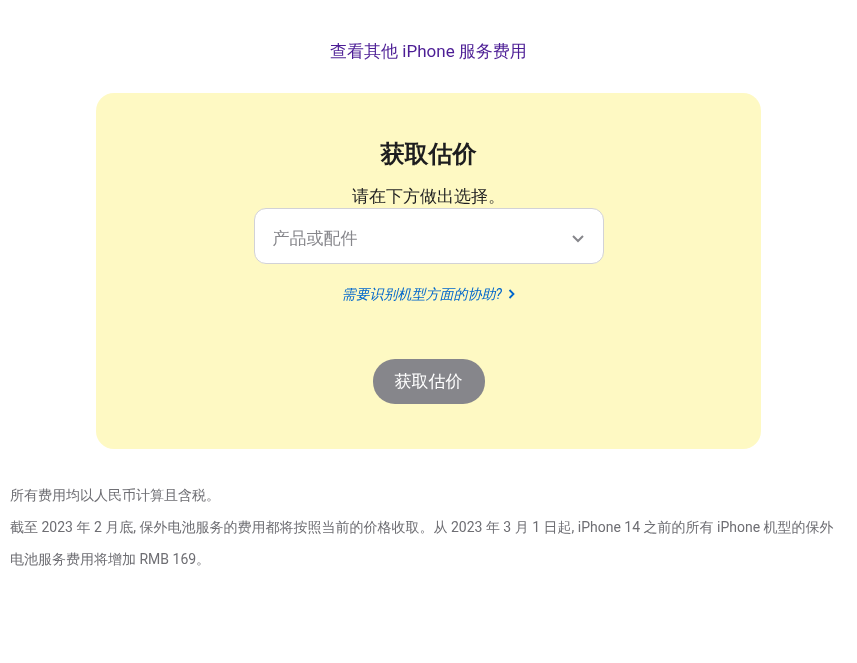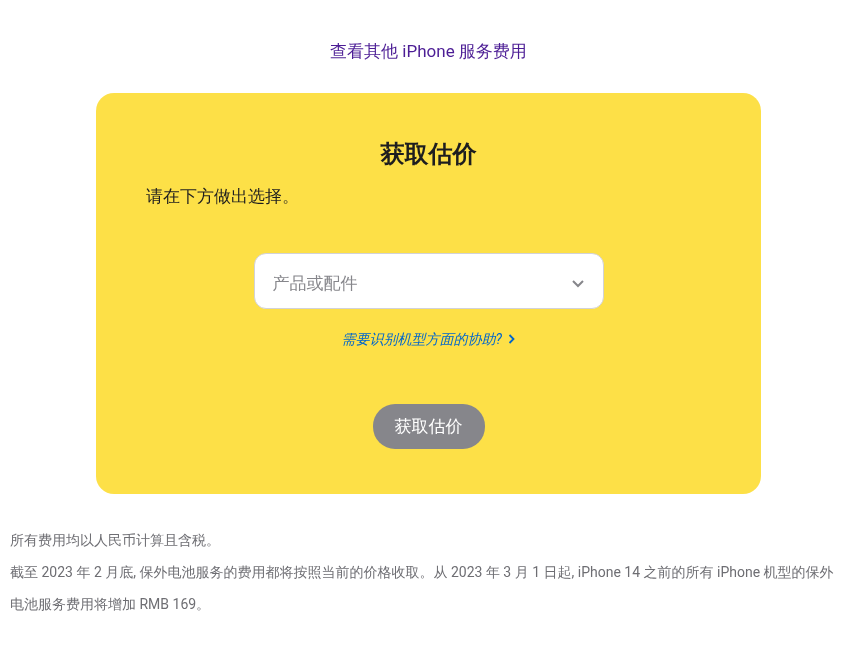--- a/index.html
+++ b/index.html
@@ -21,55 +21,53 @@
     .top-link {
       text-align: center;
       padding: 40px 0 30px;
     }
     .top-link a {
       color: #4c1d95;
       text-decoration: none;
       font-size: 17px;
     }
     .card {
-      background: #fde047;
+      background: #fef9c3;
       border-radius: 18px;
       width: 665px;
       margin: 0 auto;
       padding: 45px 50px 45px;
     }
     .card-title {
       text-align: center;
       font-size: 24px;
       font-weight: 600;
       color: #1d1d1f;
       margin-bottom: 15px;
     }
     .card-subtitle {
-      text-align: left;
+      text-align: center;
       font-size: 17px;
       color: #1d1d1f;
-      margin-bottom: 45px;
     }
     .select-wrapper {
       position: relative;
       width: 350px;
       margin: 0 auto 25px;
     }
     .select-box {
       width: 100%;
       height: 56px;
       background: #ffffff;
       border: 1px solid #d2d2d7;
       border-radius: 12px;
-      padding: 4px 45px 0 18px;
+      padding: 18px 45px 0 18px;
       font-size: 17px;
       color: #86868b;
       display: flex;
-      align-items: center;
       cursor: pointer;
       position: relative;
     }
     .chevron {
       position: absolute;
       right: 18px;
       top: 50%;
       transform: translateY(-50%);
       width: 14px;
       height: 14px;

